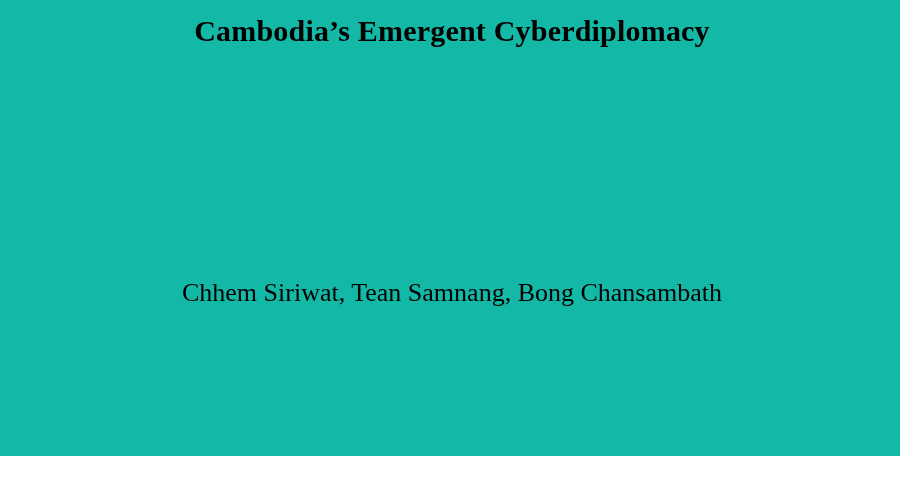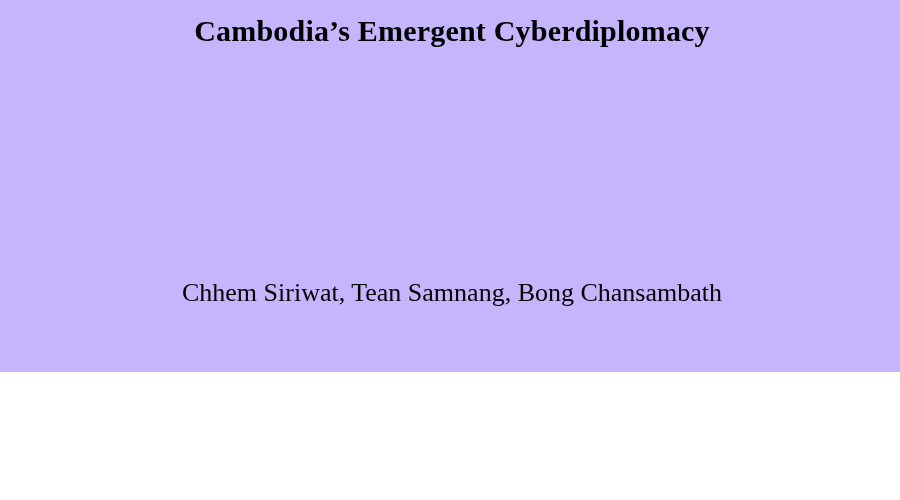--- a/index.html
+++ b/index.html
@@ -13,22 +13,22 @@
       color: #000000;
       font-family: "Liberation Serif", serif;
       position: relative;
       overflow: hidden;
     }
     .page {
       position: absolute;
       left: 0;
       top: 0;
       width: 900px;
-      height: 372px;
-      background: #c4b5fd;
+      height: 456px;
+      background: #14b8a6;
     }
     .paper-title {
       position: absolute;
       top: 14px;
       left: 2px;
       width: 900px;
       margin: 0;
       text-align: center;
       font-size: 30px;
       font-weight: bold;

